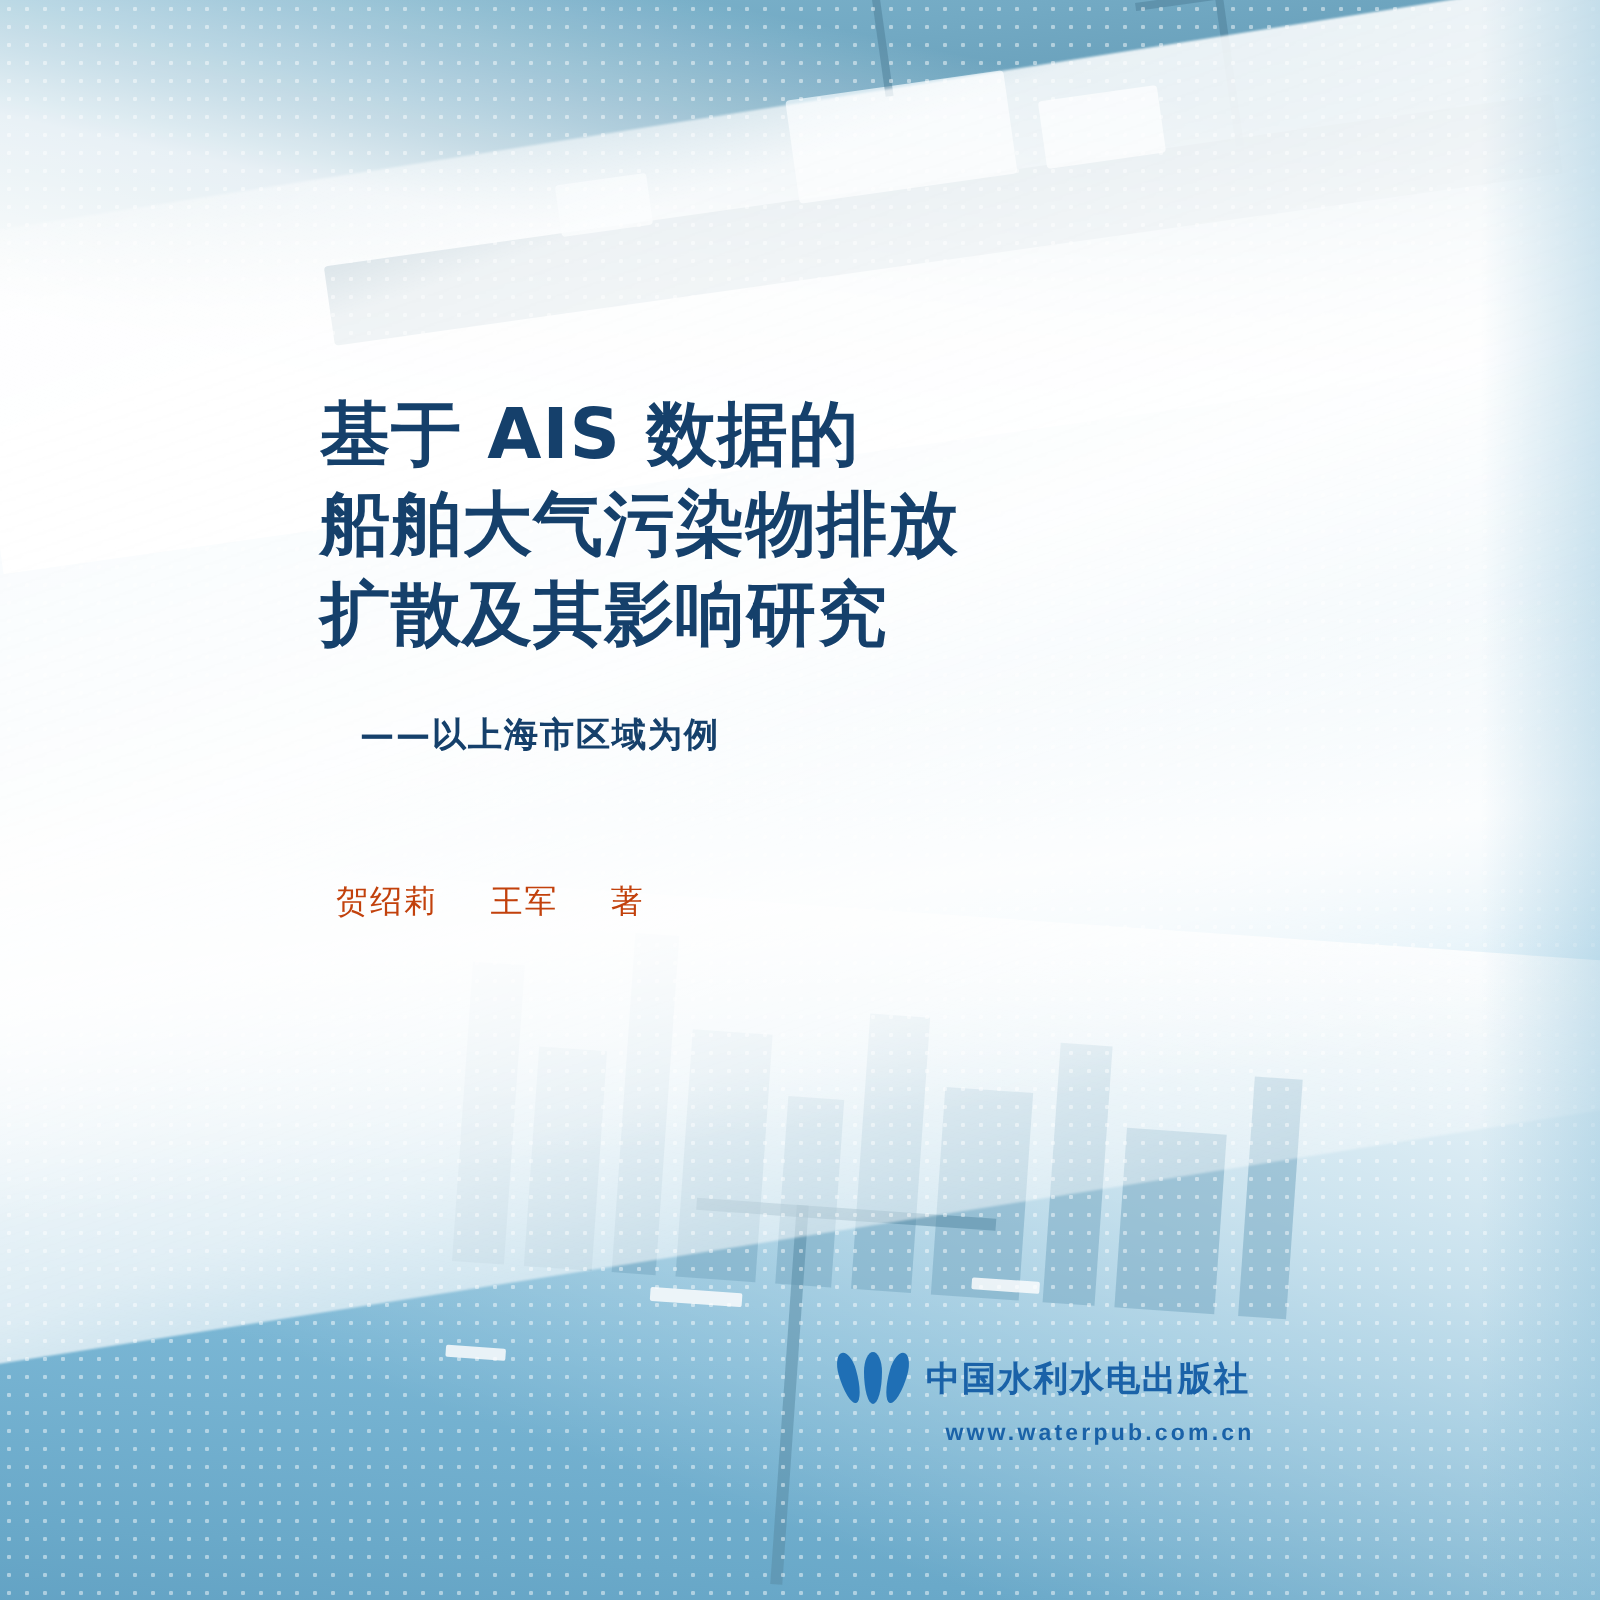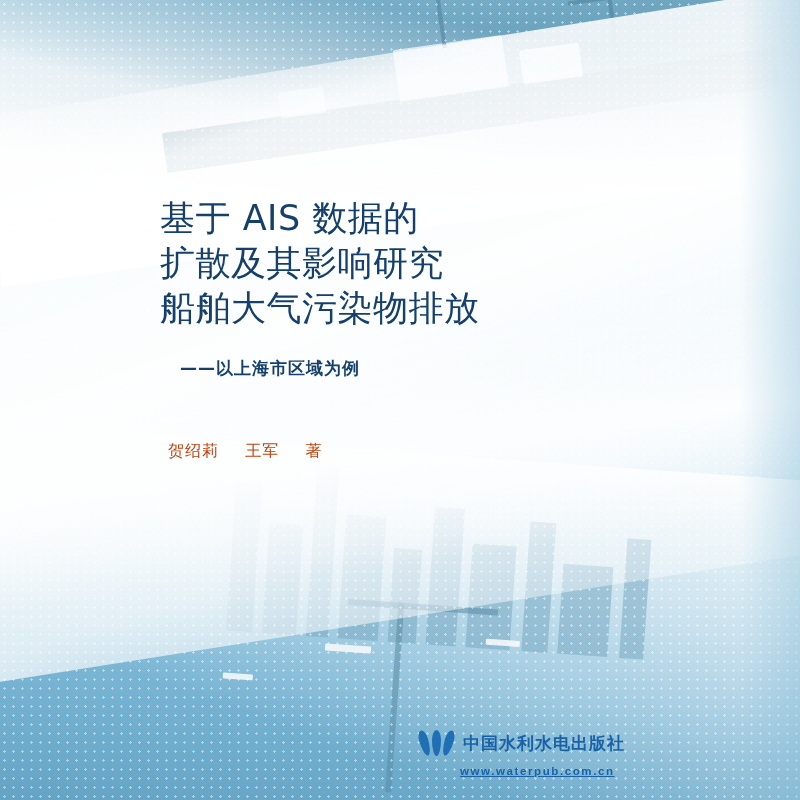--- a/index.html
+++ b/index.html
@@ -125,21 +125,21 @@
 
   
   .title-block {
     position: absolute;
     left: 160px;
     top: 196px;
     width: 560px;
   }
   .main-title {
     font-family: "DejaVu Sans", "Liberation Sans", sans-serif;
-    font-weight: normal;
+    font-weight: bold;
     font-size: 35px;
     line-height: 45px;
     color: #15406b;
     letter-spacing: 0.5px;
     margin: 0;
     text-shadow: 0 1px 0 rgba(255,255,255,0.6);
   }
   .main-title .ln { display: block; }
 
   .subtitle {
@@ -158,23 +158,23 @@
     font-size: 16px;
     color: #c2410c;
     letter-spacing: 1px;
   }
   .authors .gap { display: inline-block; width: 14px; }
 
   
   .publisher {
     position: absolute;
     left: 420px;
-    top: 728px;
+    top: 674px;
     width: 220px;
-    text-align: left;
+    text-align: center;
   }
   .pub-row {
     display: flex;
     align-items: center;
     gap: 9px;
   }
   .pub-mark {
     width: 34px;
     height: 30px;
     position: relative;
@@ -200,21 +200,20 @@
     white-space: nowrap;
   }
   .pub-url {
     margin-top: 7px;
     margin-left: 40px;
     font-family: "Liberation Sans", sans-serif;
     font-size: 11.5px;
     font-weight: bold;
     color: #1a62a8;
     letter-spacing: 1.6px;
-    text-decoration: underline;
   }
 </style>
 </head>
 <body>
 
 <div class="page">
   <div class="cover">
 
     <div class="photo-top">
       <div class="ship-hull" style="left:180px; top:170px; width:620px; height:40px;"></div>
@@ -251,22 +250,22 @@
     <div class="sweep2"></div>
 
     <div class="dots"></div>
 
     <div class="edge-right"></div>
   </div>
 
   <div class="title-block">
     <h1 class="main-title">
       <span class="ln">基于 AIS 数据的</span>
+      <span class="ln">船舶大气污染物排放</span>
       <span class="ln">扩散及其影响研究</span>
-      <span class="ln">船舶大气污染物排放</span>
     </h1>
     <div class="subtitle">——以上海市区域为例</div>
 
     <div class="authors">
       <span>贺绍莉</span>
       <span class="gap"></span>
       <span>王军</span>
       <span class="gap"></span>
       <span>著</span>
     </div>

